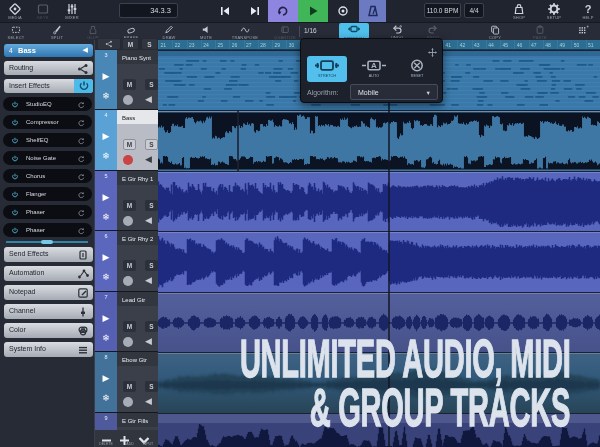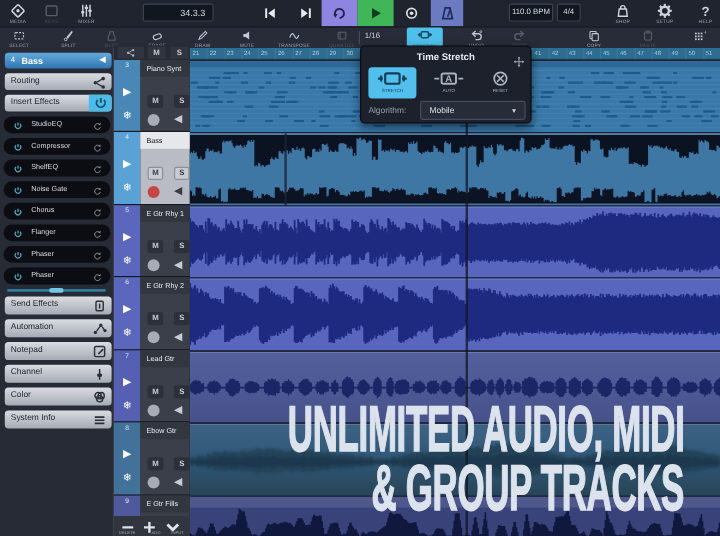--- a/index.html
+++ b/index.html
@@ -1041,21 +1041,20 @@
   <div class="alab" style="left:1px">DELETE</div>
         <div class="alab" style="left:25px">ADD</div>
         <div class="alab" style="left:43px">INPUT</div>
 </div>
     </div>
 
 <div class="big" style="top:331px;">UNLIMITED AUDIO, MIDI</div>
 <div class="big" style="top:380px;">&amp; GROUP TRACKS</div>
 
 <div class="pop">
-  <div class="ptitle">Time Stretch</div>
   <div class="pmove"><svg width="9" height="9" viewBox="0 0 12 12">
           <g stroke="#99a1b0" stroke-width="1.2">
             <line x1="6" y1="1" x2="6" y2="11"></line>
             <line x1="1" y1="6" x2="11" y2="6"></line>
           </g>
           <g fill="#99a1b0">
             <path d="M6 0 L7.6 2.4 H4.4 Z"></path>
             <path d="M6 12 L4.4 9.6 H7.6 Z"></path>
             <path d="M0 6 L2.4 4.4 V7.6 Z"></path>
             <path d="M12 6 L9.6 7.6 V4.4 Z"></path>

